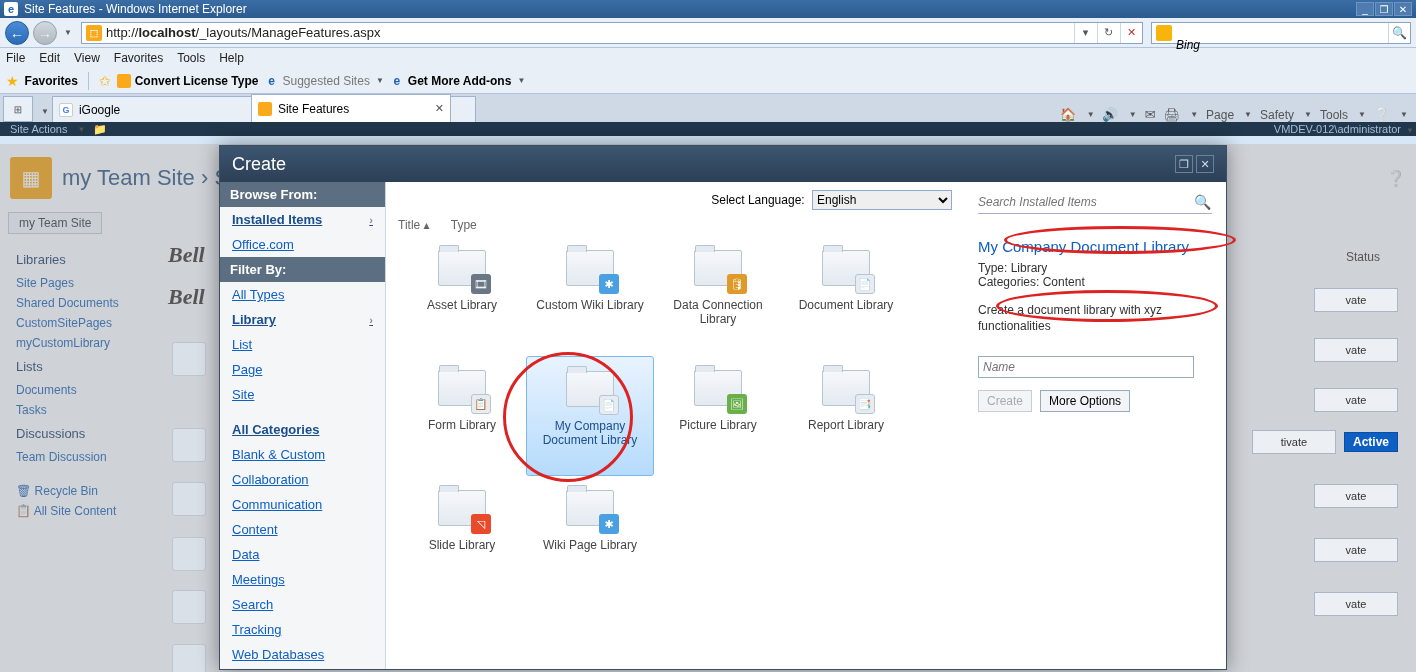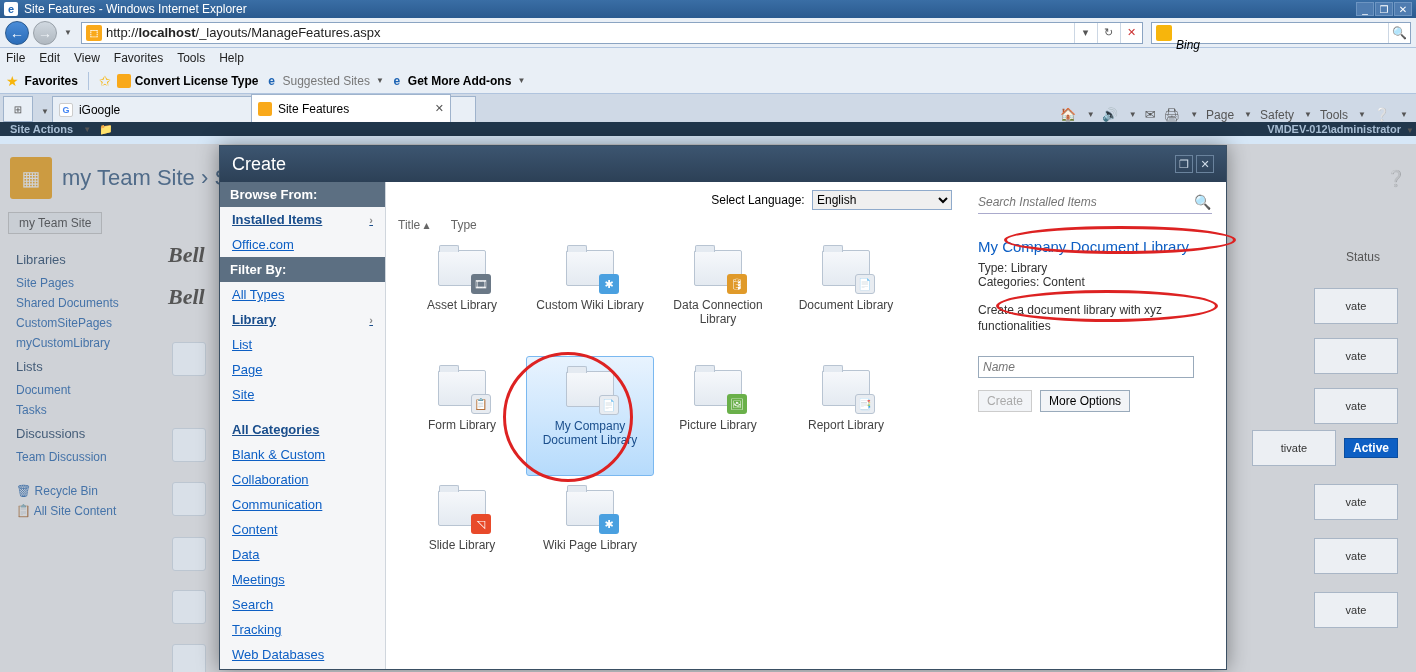--- a/index.html
+++ b/index.html
@@ -48,41 +48,41 @@
 .browsertab { height: 26px; min-width: 200px; border: 1px solid #9fb3cc; border-bottom: none; background: #e9eff6; display: flex; align-items: center; padding: 0 6px; gap: 6px; margin-right: -1px; }
 .browsertab.active { background: #fff; height: 28px; }
 .browsertab .tabicon { width: 14px; height: 14px; }
 .browsertab .gico { background: #fff; border: 1px solid #ccc; border-radius: 2px; display: flex; align-items: center; justify-content: center; color: #4285f4; font-size: 9px; font-weight: bold; }
 .browsertab .spico { background: #f9a91a; border-radius: 2px; }
 .tabclose { margin-left: auto; color: #555; font-size: 11px; }
 .cmdbar { margin-left: auto; display: flex; align-items: center; gap: 8px; padding-right: 8px; color: #555; }
 .cmdbar .cmdi { font-size: 13px; }
 
 
-.spribbon { height: 14px; background: #21374c; color: #a8bed4; display: flex; align-items: center; padding: 0 10px; gap: 8px; font-size: 11px; position: relative; font-weight: bold; }
+.spribbon { height: 14px; background: #21374c; color: #a8bed4; display: flex; align-items: center; padding: 0 10px; gap: 8px; font-size: 11px; position: relative; }
 .spribbon .orange { color: #f9a91a; }
 .spribbon .userarea { position: absolute; right: 2px; color: #a8bed4; }
 
 
 .spbg { position: absolute; top: 144px; left: 0; right: 0; bottom: 0; background: rgba(255,255,255,0.96); }
 .spbg::before { content: ""; position: absolute; inset: 0; background: rgba(120,130,140,0.35); pointer-events: none; }
 .bgheader { height: 68px; padding: 6px 10px; display: flex; align-items: center; gap: 10px; }
 .bglogo { width: 42px; height: 42px; background: #f9a91a; border-radius: 3px; display: flex; align-items: center; justify-content: center; color: #fff; font-size: 20px; }
 .bgbreadcrumb { font-size: 22px; color: #3b6088; }
 .bgtabs { padding: 0 8px; }
 .bgtab { display: inline-block; border: 1px solid #ccc; background: #f5f7fa; padding: 3px 10px; font-size: 12px; color: #444; }
 .bgcontent { display: flex; padding: 8px; gap: 20px; }
 .bgnav { width: 140px; padding: 4px 8px; }
 .bgnav h4 { color: #294a6f; font-size: 13px; font-weight: normal; margin: 6px 0; }
 .bgnav .navlink { color: #2a6cb8; font-size: 12px; display: block; padding: 3px 0; }
 .bgmain { flex: 1; position: relative; }
 .bell { font-family: Georgia, serif; font-size: 22px; font-style: italic; color: #555; font-weight: bold; }
 .statuscol { position: absolute; right: 10px; top: 8px; width: 70px; text-align: center; color: #555; font-size: 12px; }
 .bgrow { position: absolute; right: 10px; display: flex; gap: 8px; align-items: center; }
-.bgbtn { width: 84px; height: 36px; background: #eceff3; border: 1px solid #a9b6c6; font-size: 11px; display: flex; align-items: center; justify-content: center; color: #333; }
+.bgbtn { width: 84px; height: 24px; background: #eceff3; border: 1px solid #a9b6c6; font-size: 11px; display: flex; align-items: center; justify-content: center; color: #333; }
 .activepill { background: #0d5fc4; color: #fff; font-weight: bold; padding: 2px 8px; height: 20px; display: flex; align-items: center; border: 1px solid #0b4d9e; }
 .featicon { width: 34px; height: 34px; background: #d9e0e8; border: 1px solid #bcc6d1; border-radius: 3px; }
 
 
 .dialog { position: absolute; left: 219px; top: 145px; width: 1008px; height: 525px; background: #fff; box-shadow: 0 0 20px rgba(0,0,0,0.4); border: 1px solid #3a4f63; display: flex; flex-direction: column; }
 .dlgtitle { height: 36px; background: linear-gradient(#3c5570,#2c4056); color: #fff; font-size: 18px; display: flex; align-items: center; padding: 0 12px; }
 .dlgtitle .winbtns { margin-left: auto; display: flex; gap: 3px; }
 .dlgtitle .winbtns div { width: 18px; height: 18px; border: 1px solid #6a839d; display: flex; align-items: center; justify-content: center; font-size: 11px; color: #d0dce8; cursor: pointer; }
 .dlgbody { flex: 1; display: flex; min-height: 0; }
 .dlgleft { width: 166px; background: #f5f6f8; border-right: 1px solid #d0d6dd; overflow-y: auto; }
@@ -243,21 +243,21 @@
   </div>
   <div class="bgtabs"><span class="bgtab">my Team Site</span></div>
   <div class="bgcontent">
     <div class="bgnav">
       <h4>Libraries</h4>
       <a class="navlink">Site Pages</a>
       <a class="navlink">Shared Documents</a>
       <a class="navlink">CustomSitePages</a>
       <a class="navlink">myCustomLibrary</a>
       <h4>Lists</h4>
-      <a class="navlink">Document</a>
+      <a class="navlink">Documents</a>
       <a class="navlink">Tasks</a>
       <h4>Discussions</h4>
       <a class="navlink">Team Discussion</a>
       <br>
       <a class="navlink">🗑 <span>Recycle Bin</span></a>
       <a class="navlink">📋 <span>All Site Content</span></a>
     </div>
     <div class="bgmain">
       <div class="bell">Bell</div>
       <div class="bell" style="margin-top:16px">Bell</div>

